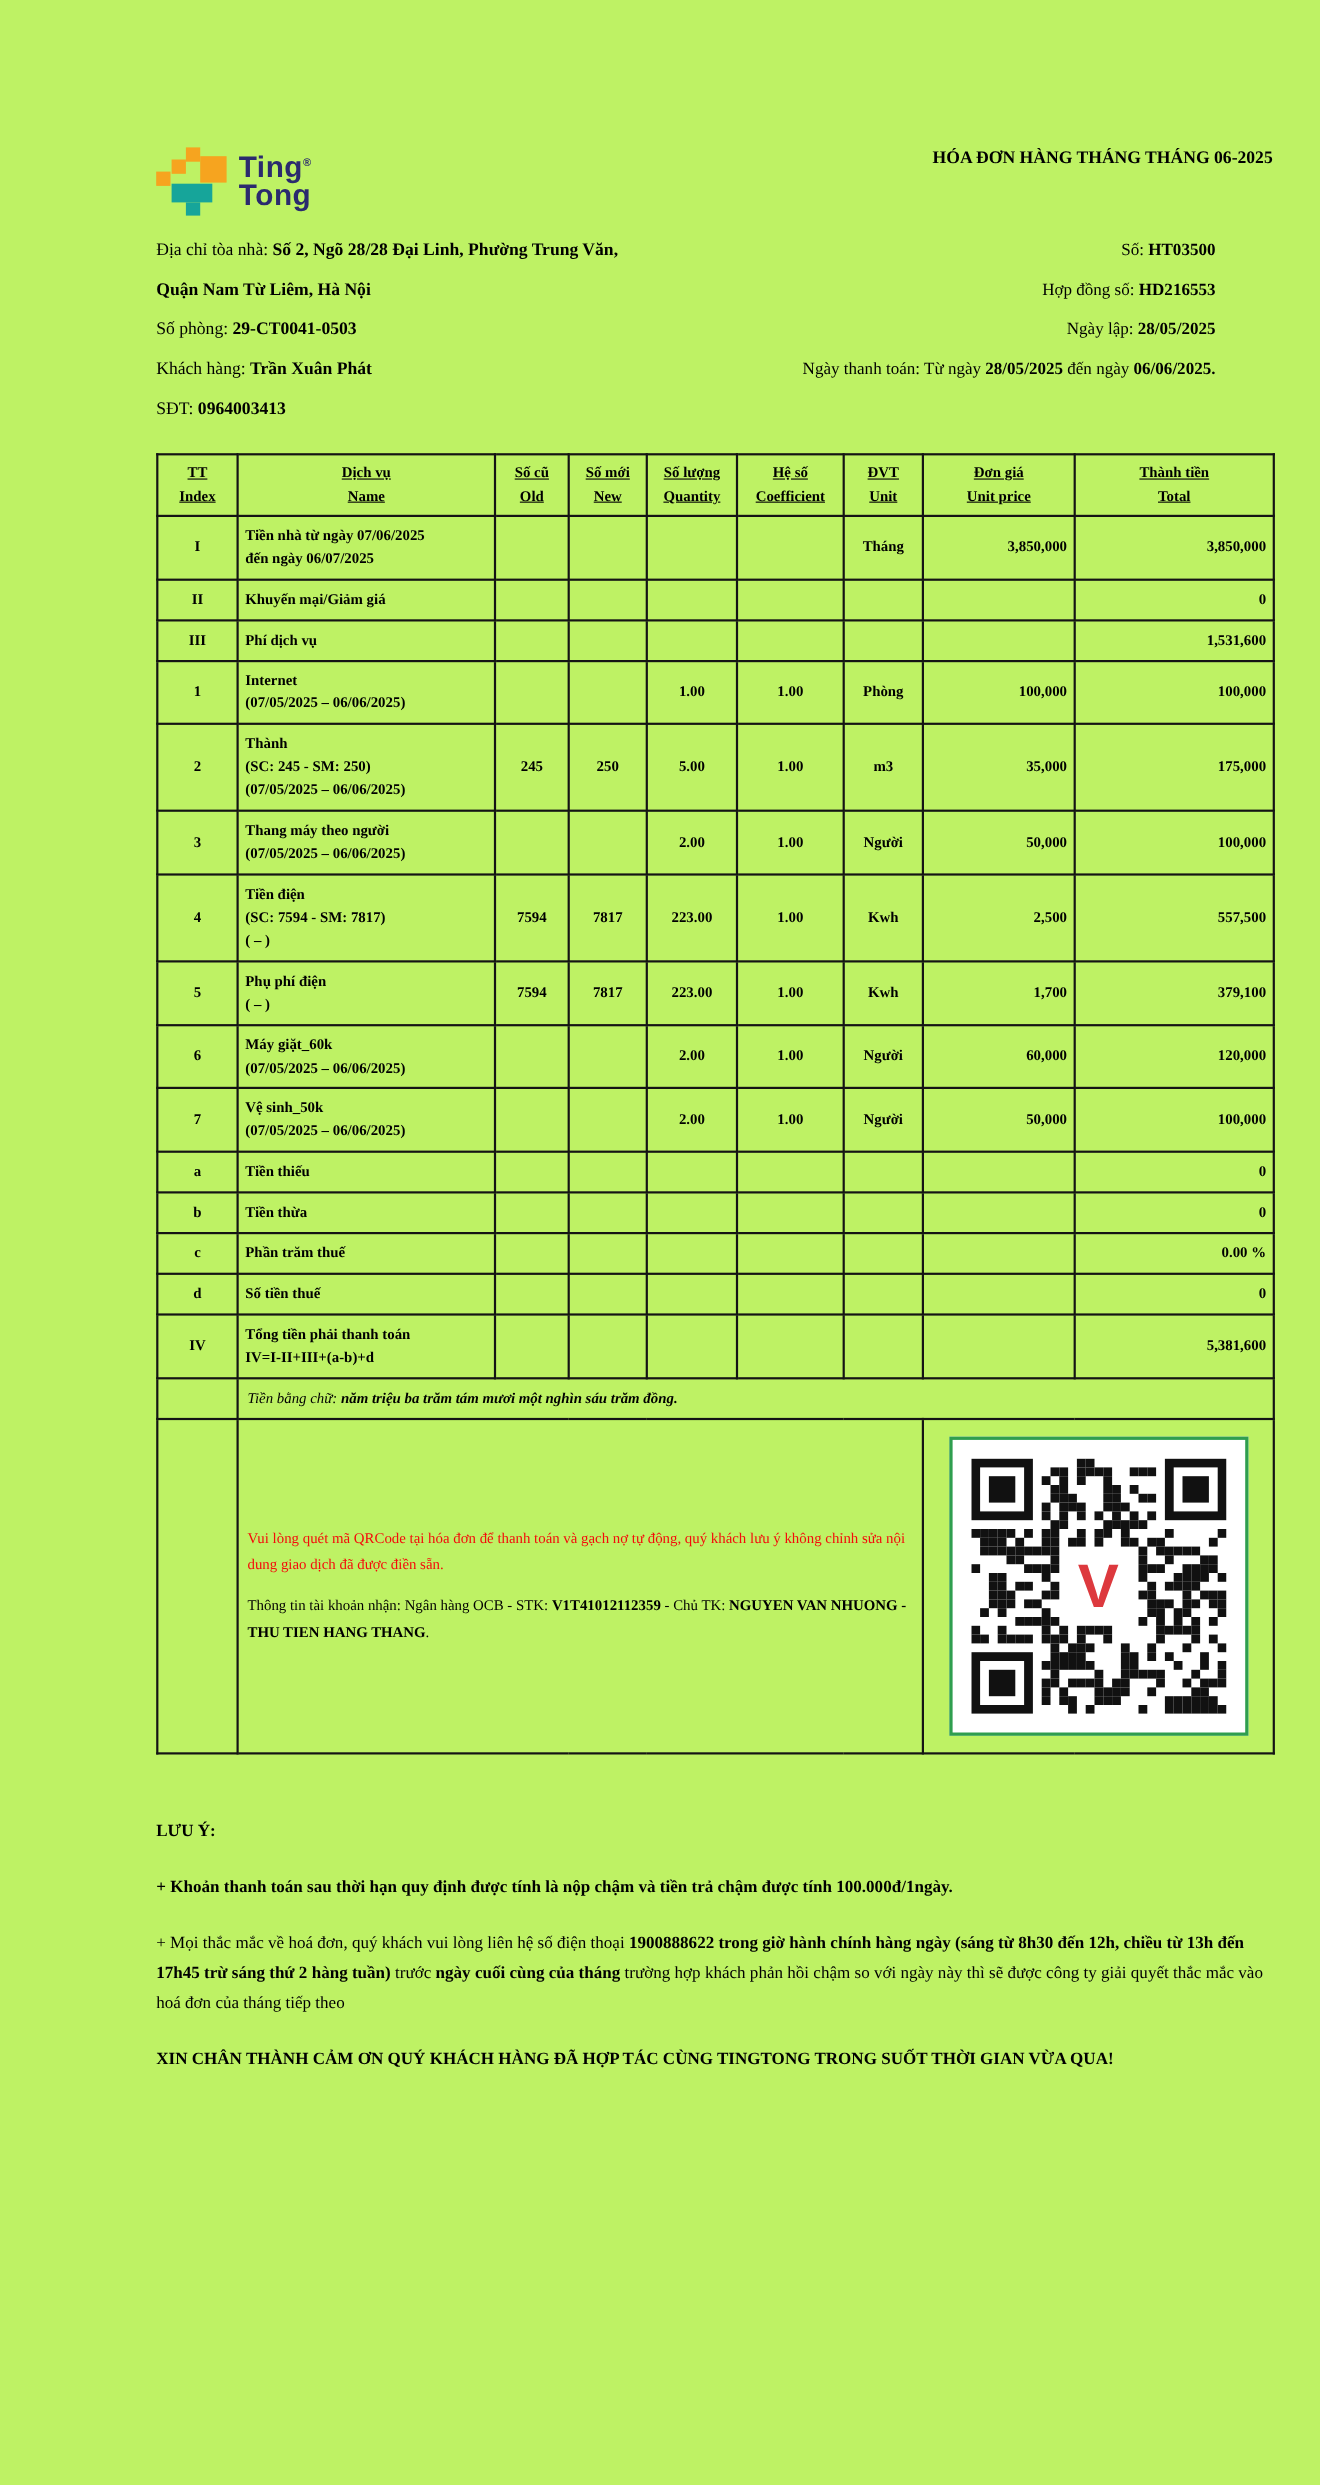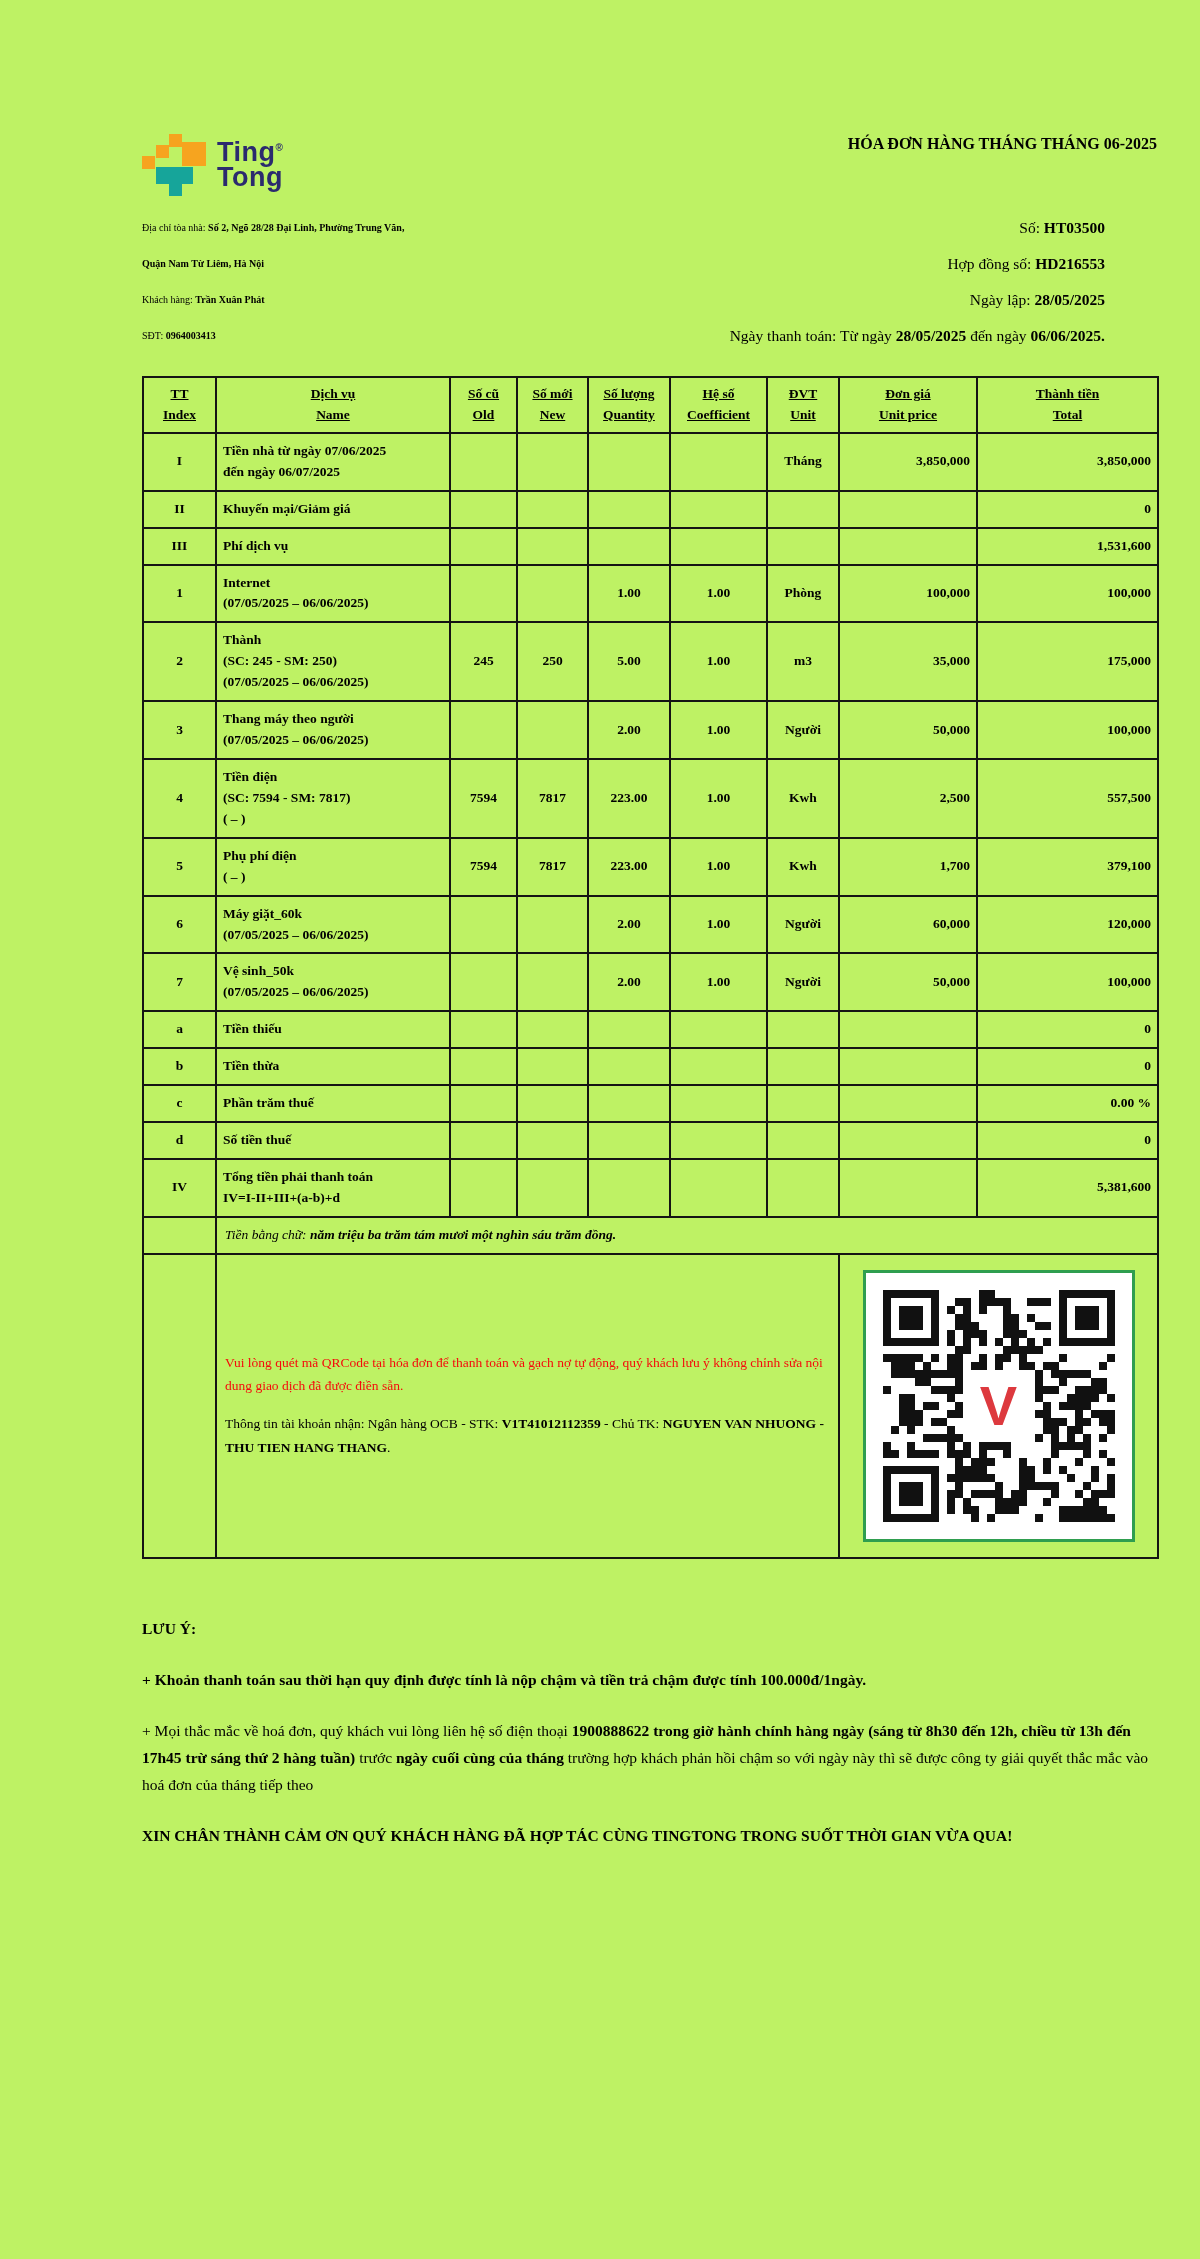--- a/index.html
+++ b/index.html
@@ -19,21 +19,21 @@
   .header-row{display:flex;justify-content:space-between;align-items:flex-start;margin-top:134px;}
   .logo{display:flex;align-items:flex-start;}
   .logo-icon{position:relative;width:66px;height:62px;flex:0 0 auto;}
   .logo-icon .sq{position:absolute;}
   .logo-word{margin-left:9px;margin-top:6px;font-family:"Liberation Sans","DejaVu Sans",sans-serif;font-weight:800;font-size:27px;line-height:0.93;letter-spacing:0.5px;}
   .logo-word sup{font-size:10px;font-weight:700;vertical-align:super;}
   .doc-title{width:370px;text-align:right;font-weight:bold;font-size:16px;line-height:1.3;}
 
   
   .info-row{display:flex;justify-content:space-between;margin-top:14px;}
-  .info-left{width:470px;font-size:10px;}
+  .info-left{width:470px;font-size:16px;}
   .info-right{flex:1;text-align:right;font-size:15.5px;padding-right:52px;}
   .info-line{line-height:36px;white-space:nowrap;}
   .info-left .info-line{white-space:normal;}
 
   
   table.inv{border-collapse:collapse;width:1015px;margin-top:22px;table-layout:fixed;}
   table.inv td,table.inv th{border:2px solid #141414;vertical-align:middle;font-size:13.5px;line-height:1.55;padding:7px 6px;font-weight:bold;word-wrap:break-word;}
   table.inv th{text-align:center;padding:6px 2px;text-decoration:underline;}
   td.al-c{text-align:center;}
   td.al-l{text-align:left;padding-left:8px;}
@@ -76,20 +76,21 @@
           <div>Tong</div>
         </div>
       </div>
       <div class="doc-title">HÓA ĐƠN HÀNG THÁNG THÁNG 06-2025</div>
     </div>
 
     <div class="info-row">
       <div class="info-left">
           <div class="info-line"><span>Địa chỉ tòa nhà: </span><span class="bold">Số 2, Ngõ 28/28 Đại Linh, Phường Trung Văn,</span></div>
           <div class="info-line"><span class="bold">Quận Nam Từ Liêm, Hà Nội</span></div>
+          <div class="info-line"><span>Số phòng: </span><span class="bold">29-CT0041-0503</span></div>
           <div class="info-line"><span>Khách hàng: </span><span class="bold">Trần Xuân Phát</span></div>
           <div class="info-line"><span>SĐT: </span><span class="bold">0964003413</span></div>
         </div>
       <div class="info-right">
           <div class="info-line"><span>Số: </span><span class="bold">HT03500</span></div>
           <div class="info-line"><span>Hợp đồng số: </span><span class="bold">HD216553</span></div>
           <div class="info-line"><span>Ngày lập: </span><span class="bold">28/05/2025</span></div>
           <div class="info-line"><span>Ngày thanh toán: Từ ngày </span><span class="bold">28/05/2025</span><span> đến ngày </span><span class="bold">06/06/2025.</span></div>
         </div>
     </div>

